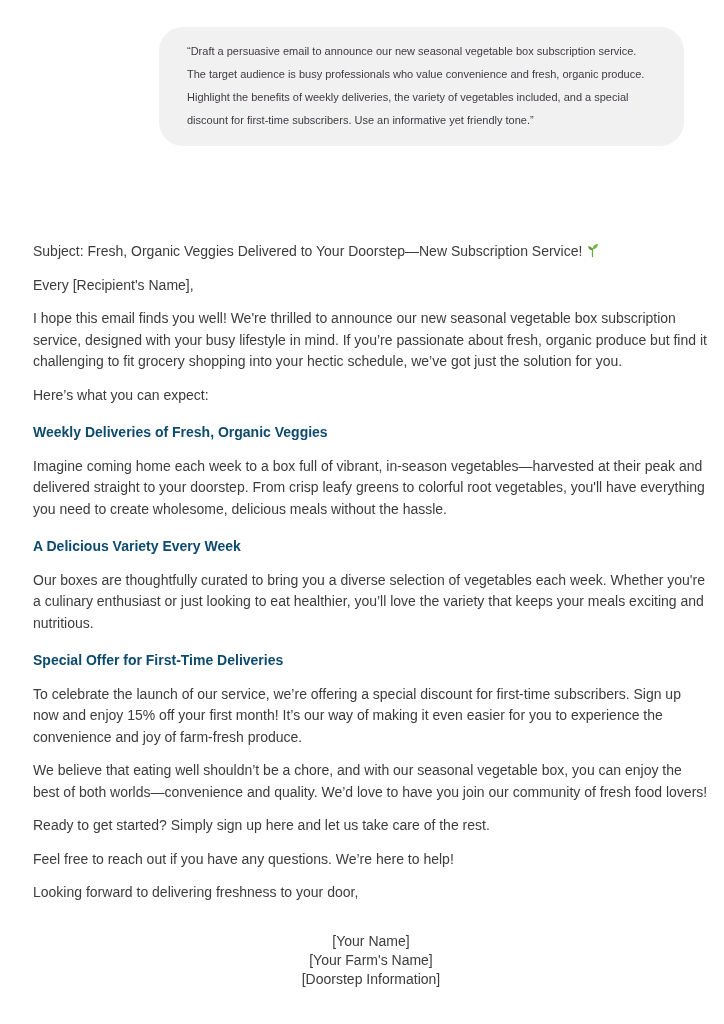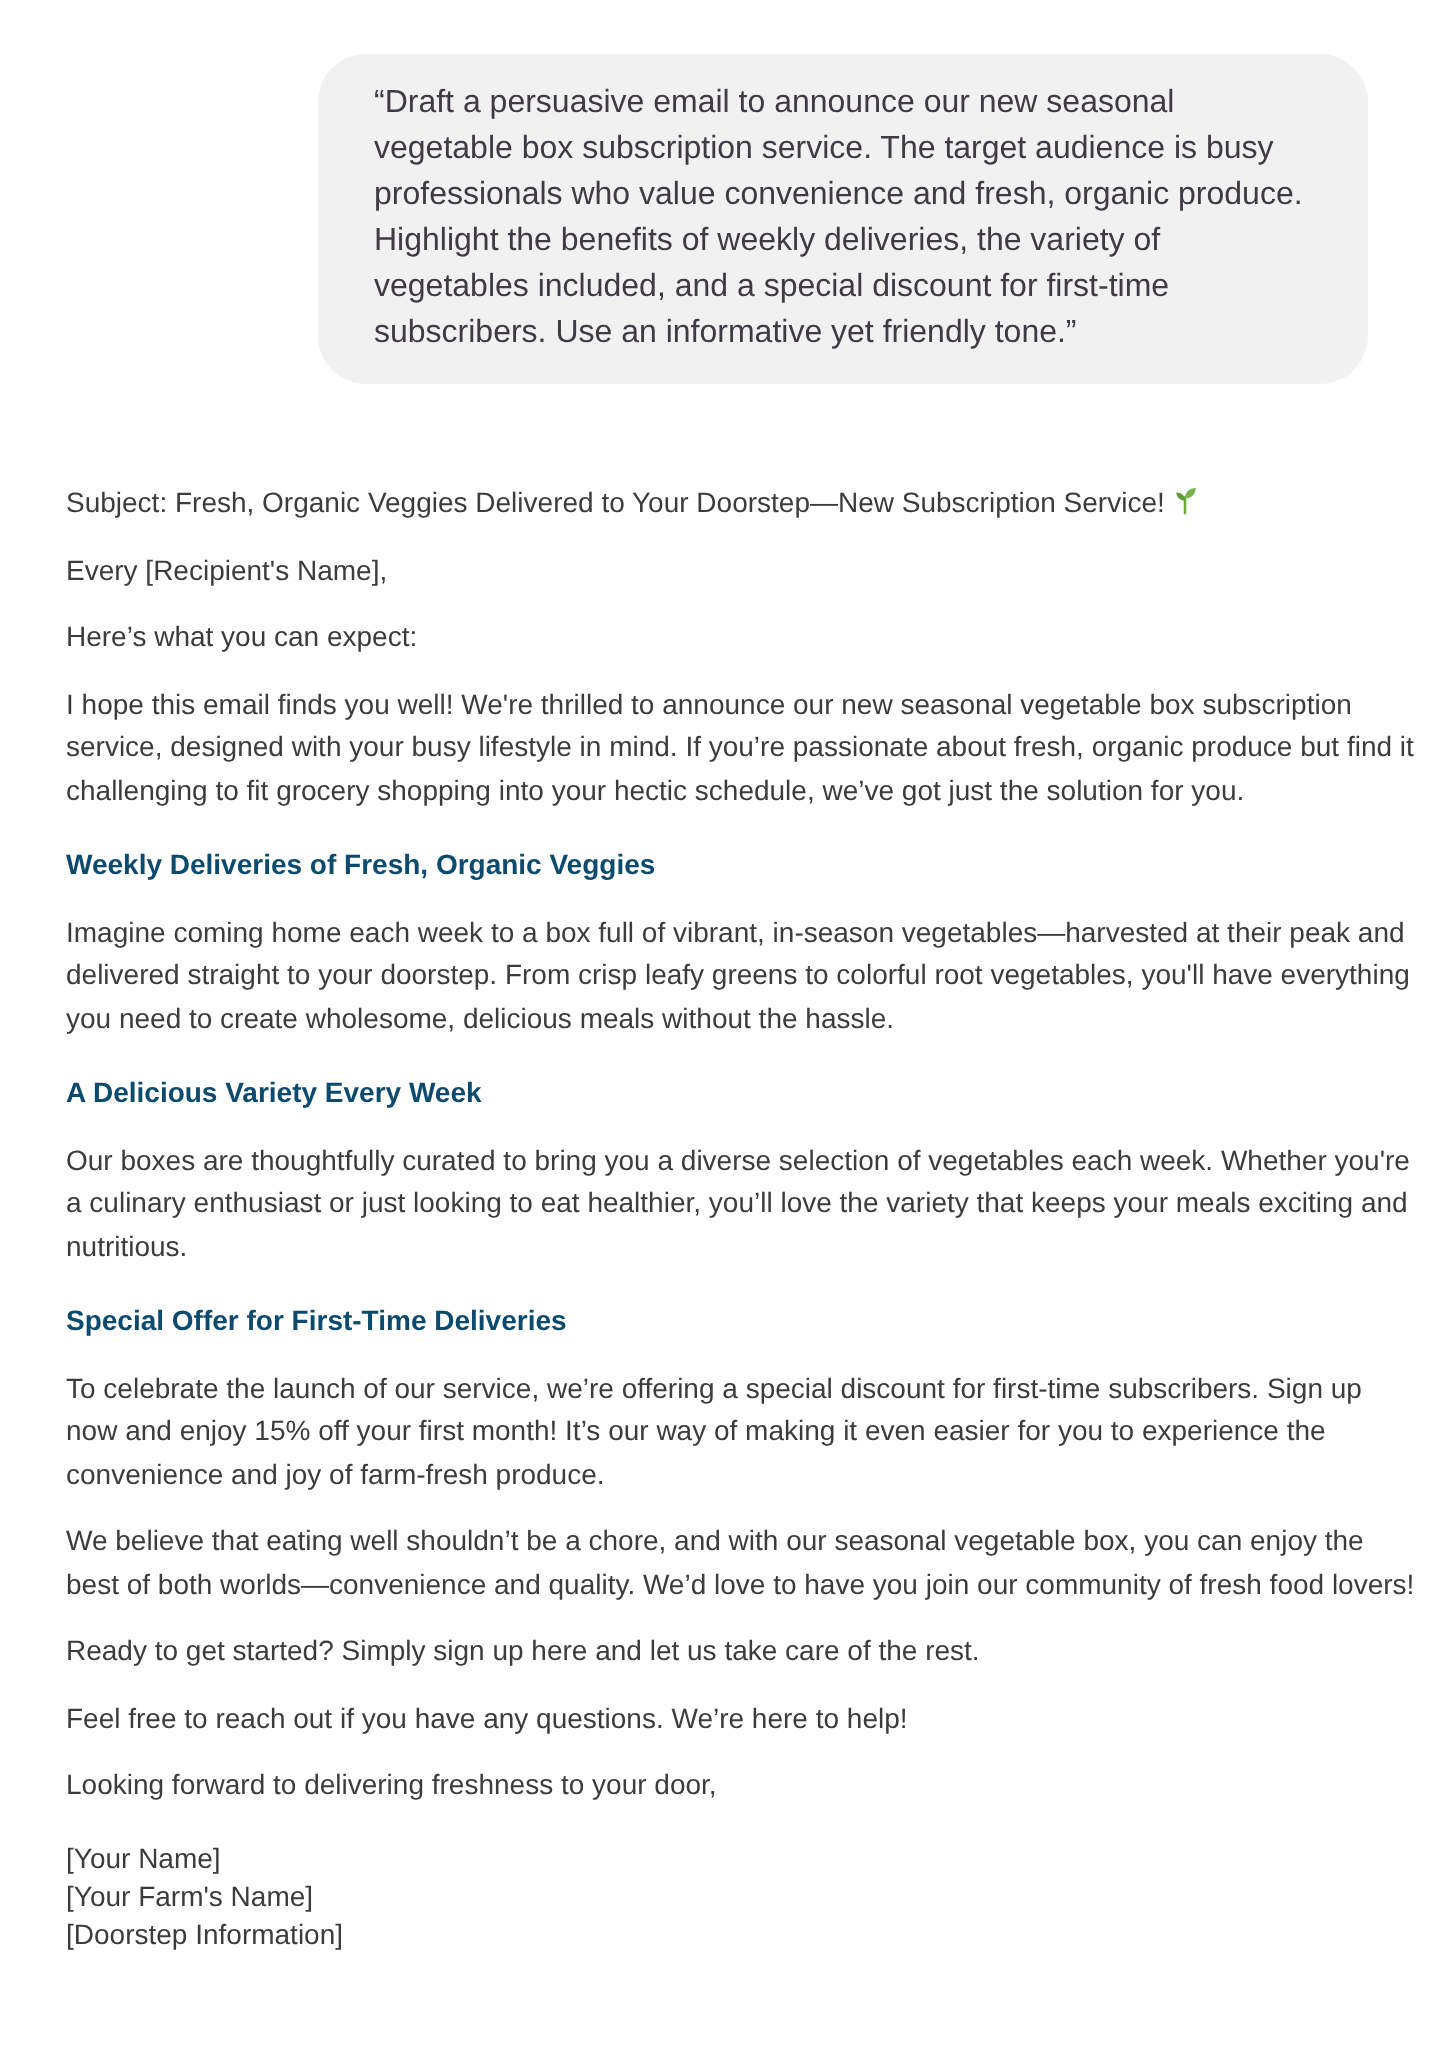--- a/index.html
+++ b/index.html
@@ -16,21 +16,21 @@
   }
   .prompt-bubble {
     position: absolute;
     left: 159px;
     top: 27px;
     width: 525px;
     box-sizing: border-box;
     background: #f1f1f2;
     border-radius: 24px;
     padding: 13px 27px 14px 28px;
-    font-size: 16px;
+    font-size: 11px;
     line-height: 23px;
     color: #403a42;
   }
   .email-body {
     position: absolute;
     left: 33px;
     top: 241px;
     width: 676px;
     font-size: 14px;
     line-height: 21.5px;
@@ -38,21 +38,22 @@
   }
   .email-body p {
     margin: 0 0 12px 0;
   }
   .email-body p.section-heading {
     font-weight: bold;
     color: #0c4a6e;
     margin: 16px 0 12px 0;
   }
   .signature {
-    margin-top: 16px;
+    margin-top: 28px;
+    text-align: center;
   }
   .signature div {
     line-height: 19px;
   }
   .seedling {
     display: inline-block;
     width: 15px;
     height: 15px;
     vertical-align: -2px;
     margin-left: 3px;
@@ -68,23 +69,23 @@
 <div class="email-body">
 
   <p><span>Subject: Fresh, Organic Veggies Delivered to Your Doorstep—New Subscription Service!</span><span class="seedling"><svg width="15" height="15" viewBox="0 0 20 20" xmlns="http://www.w3.org/2000/svg">
         <path d="M10 18 C10 13.5 10 10.5 10 7.5" stroke="#6aaa3f" stroke-width="1.7" fill="none" stroke-linecap="round"></path>
         <path d="M10 8.2 C10 4.2 13 1.4 17.2 1.4 C17.2 5.6 14.2 8.4 10 8.4 Z" fill="#77b74e"></path>
         <path d="M10 9.6 C10 6.6 7.4 4.4 4.2 4.4 C4.2 7.6 6.8 9.8 10 9.8 Z" fill="#5e9a38"></path>
       </svg></span></p>
 
   <p>Every [Recipient's Name],</p>
 
+  <p>I hope this email finds you well! We're thrilled to announce our new seasonal vegetable box subscription service, designed with your busy lifestyle in mind. If you’re passionate about fresh, organic produce but find it challenging to fit grocery shopping into your hectic schedule, we’ve got just the solution for you.</p>
+
   <p>Here’s what you can expect:</p>
-
-  <p>I hope this email finds you well! We're thrilled to announce our new seasonal vegetable box subscription service, designed with your busy lifestyle in mind. If you’re passionate about fresh, organic produce but find it challenging to fit grocery shopping into your hectic schedule, we’ve got just the solution for you.</p>
 
   <p class="section-heading">Weekly Deliveries of Fresh, Organic Veggies</p>
   <p>Imagine coming home each week to a box full of vibrant, in-season vegetables—harvested at their peak and delivered straight to your doorstep. From crisp leafy greens to colorful root vegetables, you'll have everything you need to create wholesome, delicious meals without the hassle.</p>
 
   <p class="section-heading">A Delicious Variety Every Week</p>
   <p>Our boxes are thoughtfully curated to bring you a diverse selection of vegetables each week. Whether you're a culinary enthusiast or just looking to eat healthier, you’ll love the variety that keeps your meals exciting and nutritious.</p>
 
   <p class="section-heading">Special Offer for First-Time Deliveries</p>
   <p>To celebrate the launch of our service, we’re offering a special discount for first-time subscribers. Sign up now and enjoy 15% off your first month! It’s our way of making it even easier for you to experience the convenience and joy of farm-fresh produce.</p>
 

